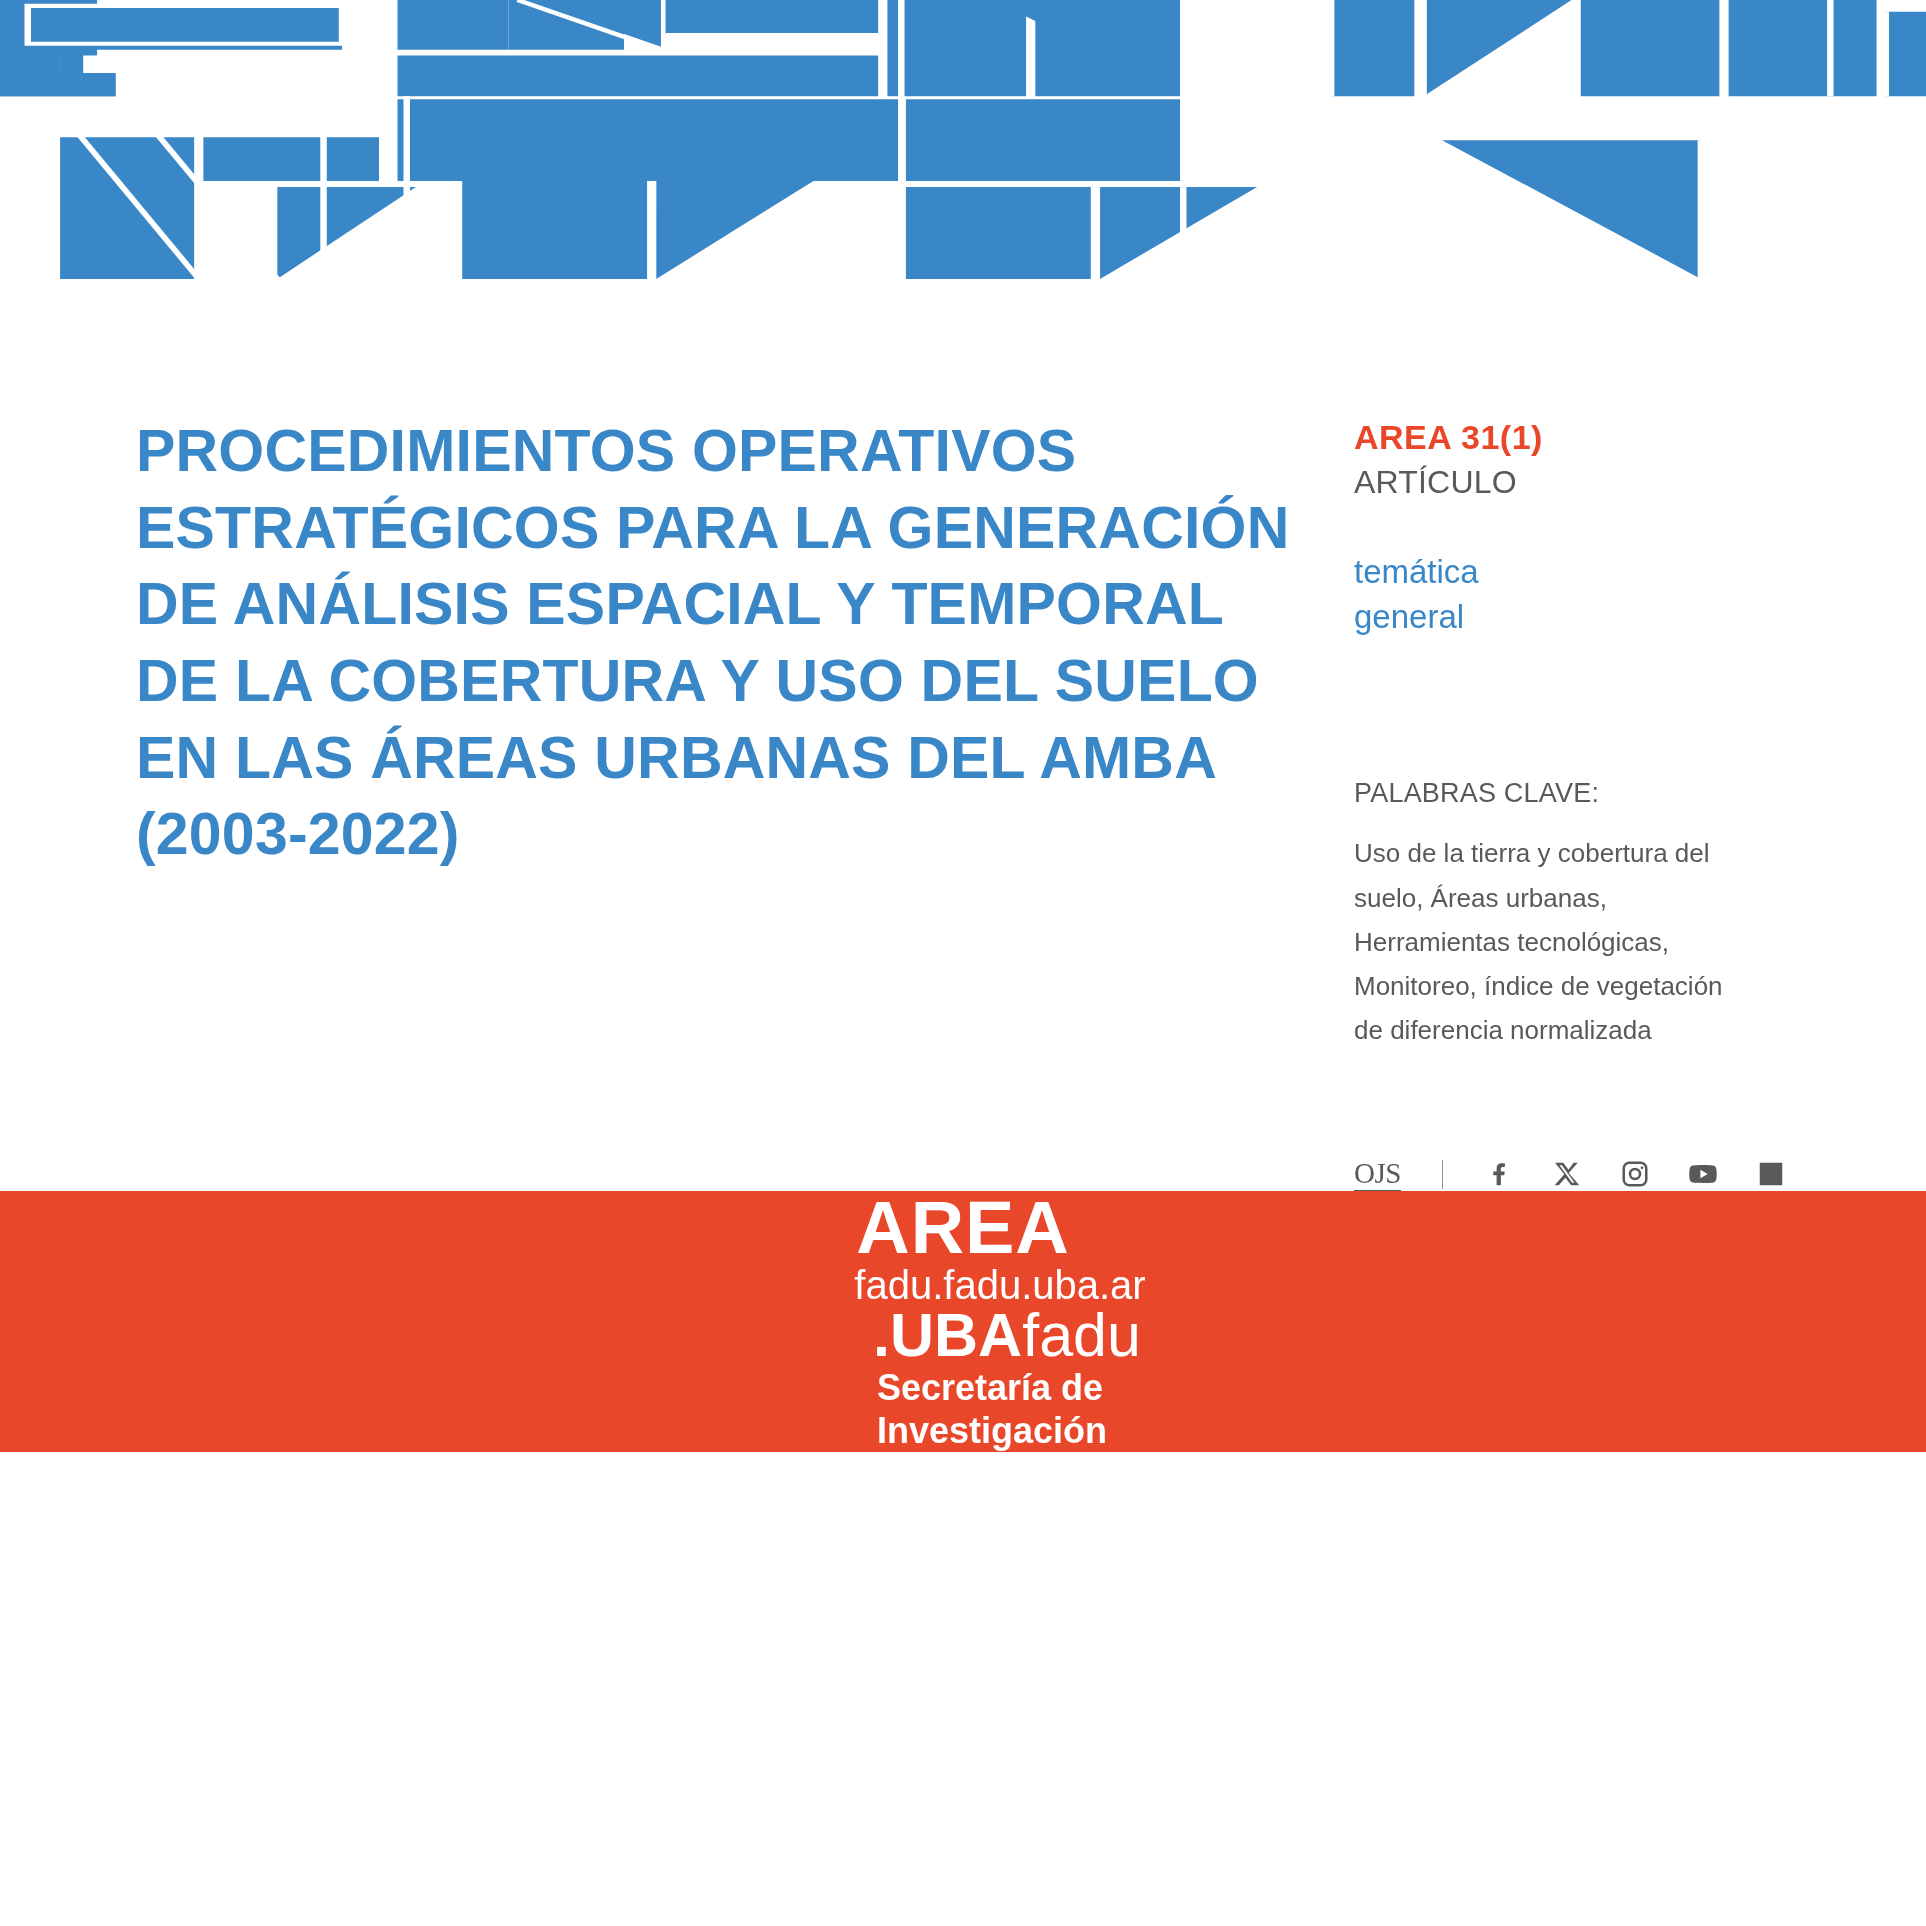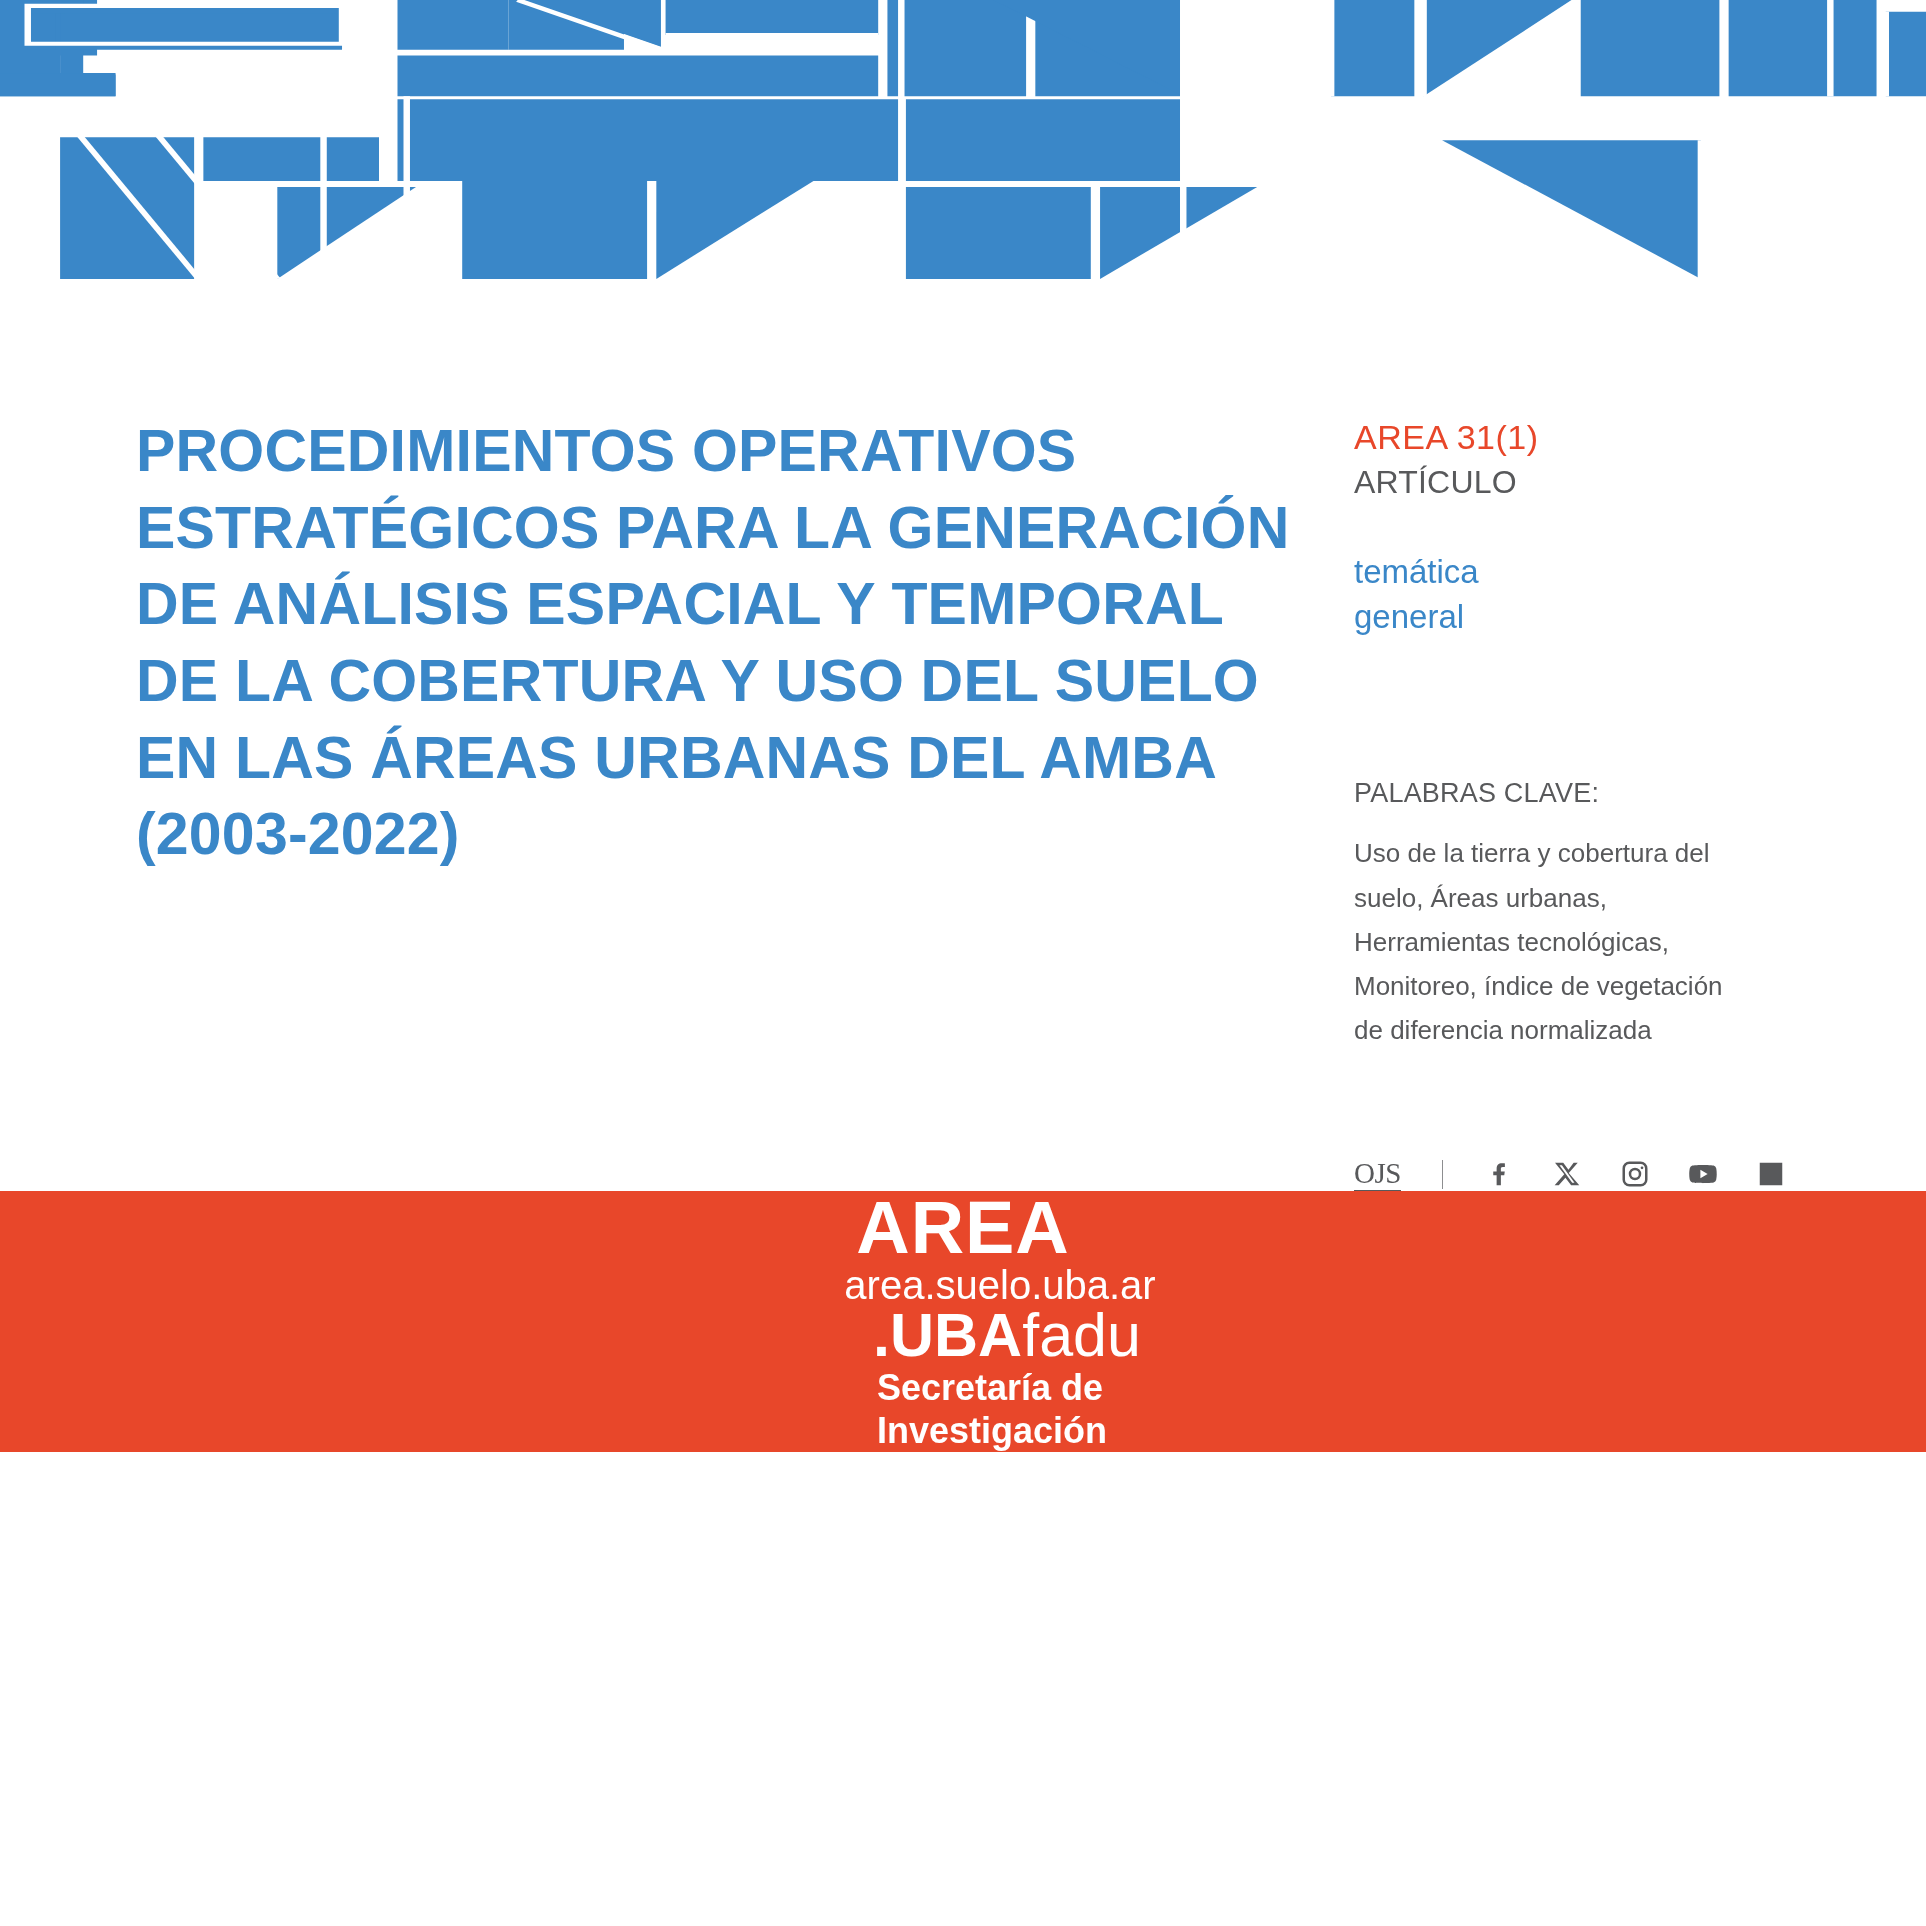--- a/index.html
+++ b/index.html
@@ -59,21 +59,21 @@
     color: #58595b;
     font-size: 43px;
     line-height: 1.38;
     font-weight: bold;
     max-width: 1169px;
   }
 
   .issue {
     color: #e8472a;
     font-size: 34px;
-    font-weight: normal;
+    font-weight: bold;
     letter-spacing: 0.5px;
   }
   .doctype {
     color: #58595b;
     font-size: 32px;
     font-weight: normal;
     letter-spacing: 0.2px;
     margin-top: 7.4px;
   }
   .topic {
@@ -298,21 +298,21 @@
           <svg viewBox="0 0 24 24">
               <path d="M3 3h18v18H3V3zm3.3 6.8h2.6V18H6.3V9.8zm1.3-4.1c.85 0 1.5.66 1.5 1.5s-.65 1.5-1.5 1.5-1.5-.66-1.5-1.5.65-1.5 1.5-1.5zM10.8 9.8h2.5v1.12h.04c.35-.63 1.2-1.3 2.47-1.3 2.64 0 3.13 1.66 3.13 3.83V18h-2.6v-3.93c0-.94-.02-2.15-1.35-2.15-1.35 0-1.56 1.02-1.56 2.08V18h-2.6V9.8z"></path>
             </svg>
         </span>
       </div>
     </div>
   </div>
 
   <div class="footer">
     <span class="brand-area">AREA</span>
-    <span class="brand-url">area.suelo.uba.ar</span>
+    <span class="brand-url">fadu.fadu.uba.ar</span>
     <span class="brand-uba">
       <span class="b1">.</span><span class="b1">UBA</span><span class="b2">fadu</span>
     </span>
     <span class="brand-sec">
       <div>Secretaría de</div>
       <div>Investigación</div>
     </span>
   </div>
 
 </div>

